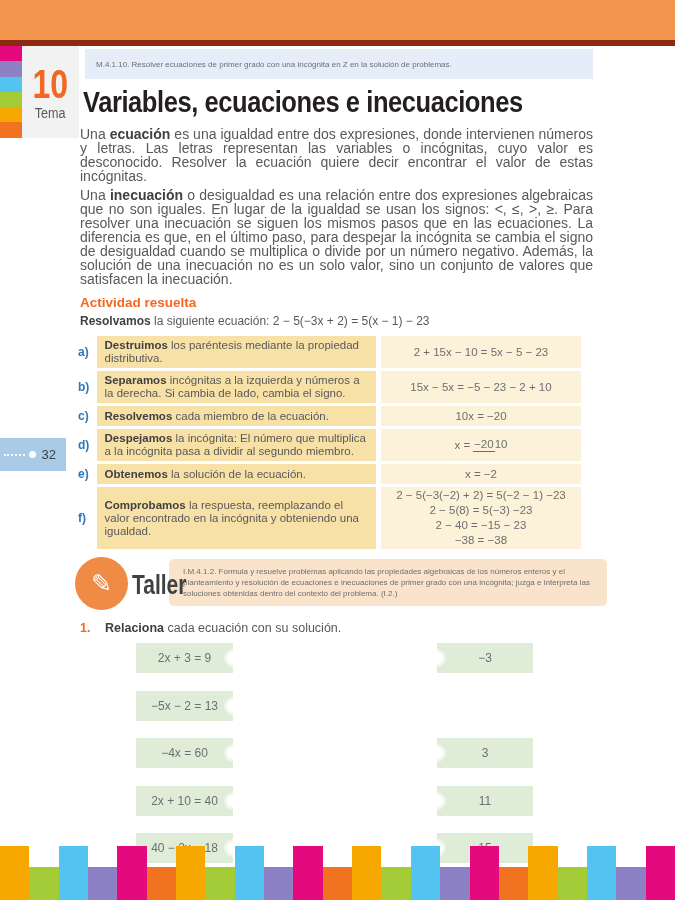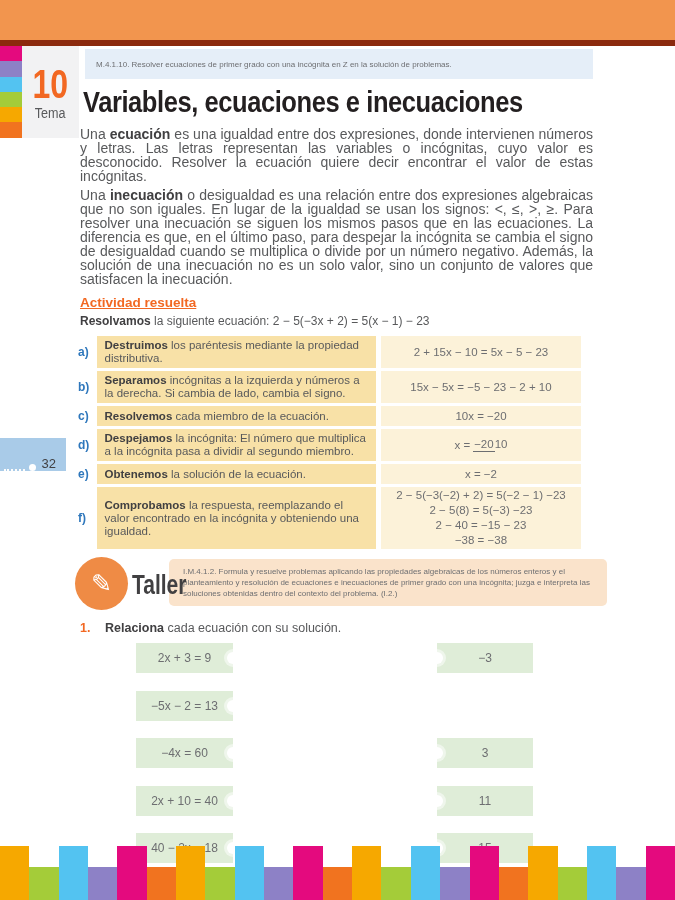--- a/index.html
+++ b/index.html
@@ -20,41 +20,41 @@
   .content{position:absolute;top:40px;left:0;width:581px;padding-left:78px;box-sizing:border-box;}
   .stdbox{margin:9px 0 0 7px;width:508px;height:30px;background:#E5EEF8;display:flex;
           align-items:center;padding:0 11px;box-sizing:border-box;}
   .stdbox span{font-size:8px;color:#6D6E71;}
   .title{margin:8px 0 0 5px;font-size:30px;line-height:30px;font-weight:bold;color:#231F20;
          transform:scaleX(0.85);transform-origin:left;white-space:nowrap;letter-spacing:-0.5px;}
   .para{margin:10px 0 0 2px;width:513px;font-size:14px;line-height:14px;color:#58595B;
         text-align:justify;}
   .para.p2{margin-top:5px;}
   .para b{color:#414042;}
-  .act-head{margin:9px 0 0 2px;font-size:13.5px;font-weight:bold;color:#F26822;line-height:16px;text-decoration:underline;}
+  .act-head{margin:9px 0 0 2px;font-size:13.5px;font-weight:bold;color:#F26822;line-height:16px;}
   .act-intro{margin:3px 0 8px 2px;font-size:12px;color:#58595B;line-height:14px;}
   .act-intro b{color:#414042;}
   
   .wtable{margin-top:7px;}
   .trow{display:flex;align-items:stretch;margin-bottom:3px;}
   .tletter{width:19px;display:flex;align-items:center;font-size:12px;font-weight:bold;color:#2E77BC;}
   .tdesc{width:286px;background:#F8E1A7;padding:3px 8px;box-sizing:border-box;font-size:11.5px;
          line-height:13px;color:#58595B;display:flex;align-items:center;}
   .tdesc b{color:#414042;}
   .teq{width:205px;margin-left:5px;background:#FCF2D9;display:flex;flex-direction:column;
        align-items:center;justify-content:center;font-size:11.5px;color:#6D6E71;}
   .h20{min-height:20px;} .h30{min-height:30px;} .h62{min-height:62px;}
   .eqline{line-height:15px;}
   .frac{display:inline-flex;flex-direction:row;align-items:center;margin-left:3px;
         line-height:1.15;vertical-align:middle;}
   .frac .fn{border-bottom:1px solid #6D6E71;padding:0 1px;}
   .eq-flex{display:flex;align-items:center;}
   
   .page-tab{position:absolute;left:0;top:438px;width:66px;height:33px;background:#A9CBE8;
-            display:flex;align-items:flex-end;padding:0 10px 0 4px;box-sizing:border-box;}
+            display:flex;align-items:center;padding:0 10px 0 4px;box-sizing:border-box;}
   .tab-dots{flex:1;border-top:2px dotted #FDFDFD;margin-right:4px;}
   .tab-dot{width:7px;height:7px;border-radius:50%;background:#fff;margin-right:6px;flex:none;}
   .tab-num{font-size:13px;color:#414042;}
   
   .taller{position:relative;margin:8px 0 0 -3px;height:56px;}
   .taller-circle{position:absolute;left:0;top:0;width:53px;height:53px;border-radius:50%;
                  background:#EF8B45;display:flex;align-items:center;justify-content:center;}
   .pencil{font-family:"DejaVu Sans",sans-serif;font-size:25px;color:#fff;line-height:1;}
   .taller-label{position:absolute;left:57px;top:12px;font-size:28px;font-weight:bold;color:#414042;
                 transform:scaleX(0.75);transform-origin:left;z-index:1;}

